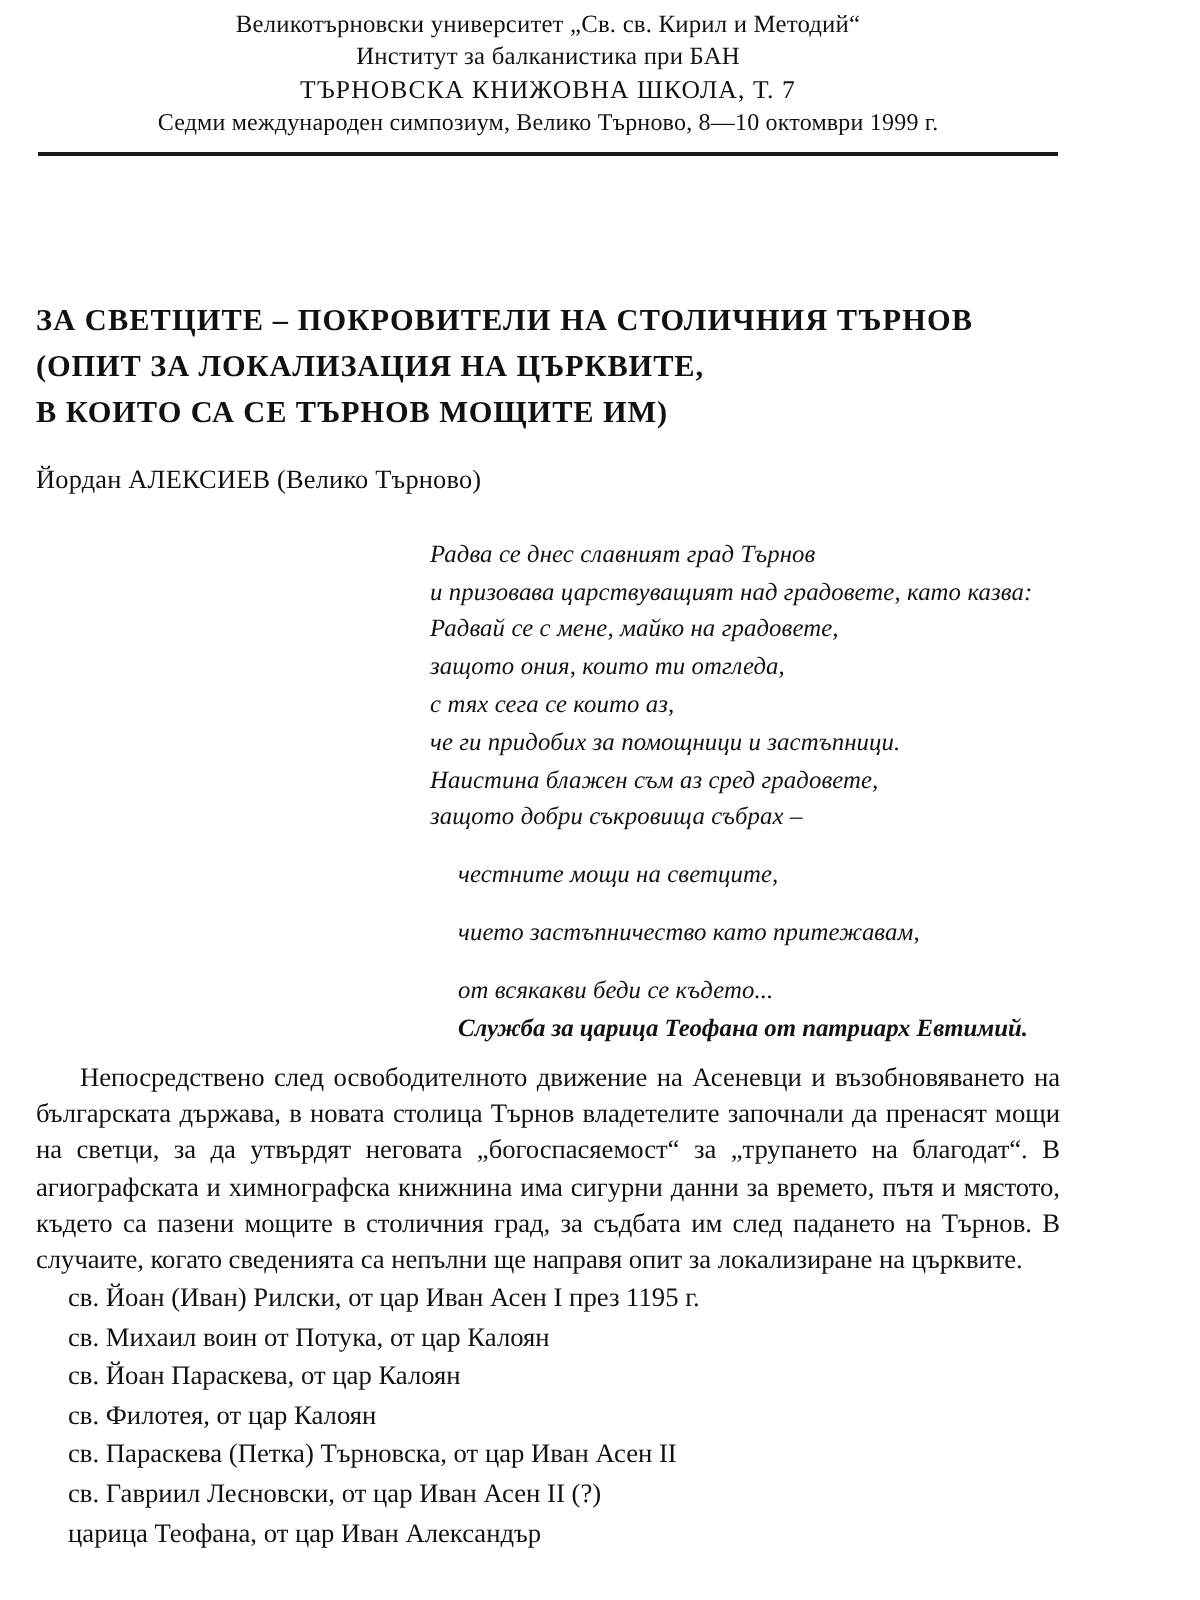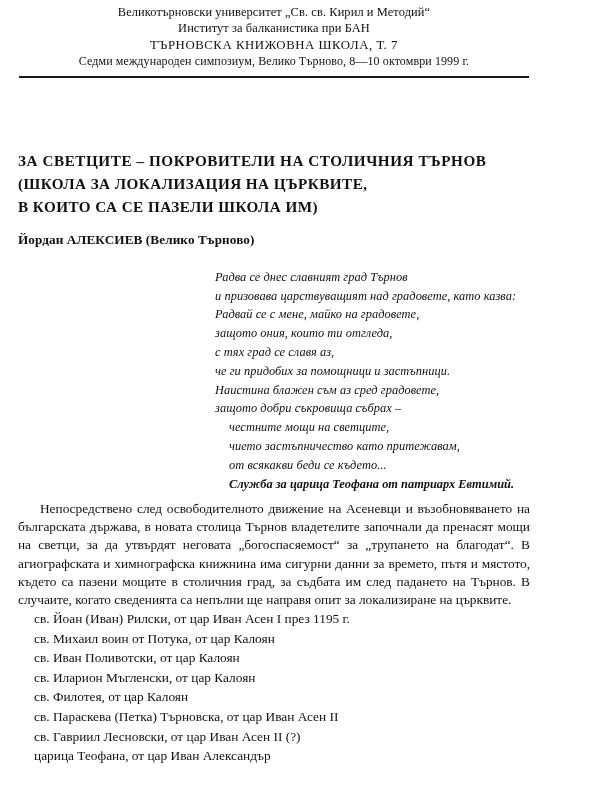--- a/index.html
+++ b/index.html
@@ -56,40 +56,40 @@
     display: block;
     font-weight: bold;
     font-size: 15.2px;
     line-height: 1.5;
     letter-spacing: 0.45px;
     white-space: nowrap;
   }
   .title-main { letter-spacing: 0.55px; }
   .byline {
     display: block;
-    font-weight: bold;
+    font-weight: normal;
     font-size: 13.2px;
     margin-top: 13px;
     letter-spacing: 0.1px;
   }
 
   
   .epigraph {
     margin: 20px 0 0 0;
     padding-left: 197px;
   }
   .verse-line {
     display: block;
     font-style: italic;
     font-size: 12.4px;
     line-height: 1.515;
     white-space: nowrap;
     letter-spacing: 0.05px;
   }
-  .verse-indent { padding-left: 14px; }
+  .verse-indent { padding-left: 14px; margin-top: 10px; }
   .attribution {
     display: block;
     font-style: italic;
     font-weight: bold;
     font-size: 12.4px;
     line-height: 1.5;
     white-space: nowrap;
     padding-left: 14px;
     margin-top: 1px;
   }
@@ -134,47 +134,46 @@
     <span class="masthead-line mh-1">Великотърновски университет „Св. св. Кирил и Методий“</span>
     <span class="masthead-line mh-2">Институт за балканистика при БАН</span>
     <span class="masthead-line mh-3">ТЪРНОВСКА КНИЖОВНА ШКОЛА, Т. 7</span>
     <span class="masthead-line mh-4">Седми международен симпозиум, Велико Търново, 8—10 октомври 1999 г.</span>
   </div>
 
   <hr class="rule">
 
   <div class="title-block">
     <span class="title-line title-main">ЗА СВЕТЦИТЕ – ПОКРОВИТЕЛИ НА СТОЛИЧНИЯ ТЪРНОВ</span>
-    <span class="title-line">(ШКОЛА ЗА ЛОКАЛИЗАЦИЯ НА ЦЪРКВИТЕ,</span>
-    <span class="title-line">В КОИТО СА СЕ ПАЗЕЛИ ШКОЛА ИМ)</span>
+    <span class="title-line">(ОПИТ ЗА ЛОКАЛИЗАЦИЯ НА ЦЪРКВИТЕ,</span>
+    <span class="title-line">В КОИТО СА СЕ ТЪРНОВ МОЩИТЕ ИМ)</span>
     <span class="byline">Йордан АЛЕКСИЕВ (Велико Търново)</span>
   </div>
 
   <div class="epigraph">
     <span class="verse-line">Радва се днес славният град Търнов</span>
     <span class="verse-line">и призовава царствуващият над градовете, като казва:</span>
     <span class="verse-line">Радвай се с мене, майко на градовете,</span>
     <span class="verse-line">защото ония, които ти отгледа,</span>
-    <span class="verse-line">с тях град се славя аз,</span>
+    <span class="verse-line">с тях сега се които аз,</span>
     <span class="verse-line">че ги придобих за помощници и застъпници.</span>
     <span class="verse-line">Наистина блажен съм аз сред градовете,</span>
     <span class="verse-line">защото добри съкровища събрах –</span>
     <span class="verse-line verse-indent">честните мощи на светците,</span>
     <span class="verse-line verse-indent">чието застъпничество като притежавам,</span>
     <span class="verse-line verse-indent">от всякакви беди се където...</span>
     <span class="attribution">Служба за царица Теофана от патриарх Евтимий.</span>
   </div>
 
   <p class="body-text"><span class="indent-lead"></span><span>Непосредствено след освободителното движение на Асеневци и възобновяването на българската държава, в новата столица Търнов владетелите започнали да пренасят мощи на светци, за да утвърдят неговата „богоспасяемост“ за „трупането на благодат“. В агиографската и химнографска книжнина има сигурни данни за времето, пътя и мястото, където са пазени мощите в столичния град, за съдбата им след падането на Търнов. В случаите, когато сведенията са непълни ще направя опит за локализиране на църквите.</span></p>
 
 
   <ul class="relic-list">
     <li>св. Йоан (Иван) Рилски, от цар Иван Асен I през 1195 г.</li>
     <li>св. Михаил воин от Потука, от цар Калоян</li>
-    <li>св. Иван Поливотски, от цар Калоян</li>
-    <li>св. Иларион Мъгленски, от цар Калоян</li>
+    <li>св. Йоан Параскева, от цар Калоян</li>
     <li>св. Филотея, от цар Калоян</li>
     <li>св. Параскева (Петка) Търновска, от цар Иван Асен II</li>
     <li>св. Гавриил Лесновски, от цар Иван Асен II (?)</li>
     <li>царица Теофана, от цар Иван Александър</li>
   </ul>
 
 </div>
 
 </body></html>

